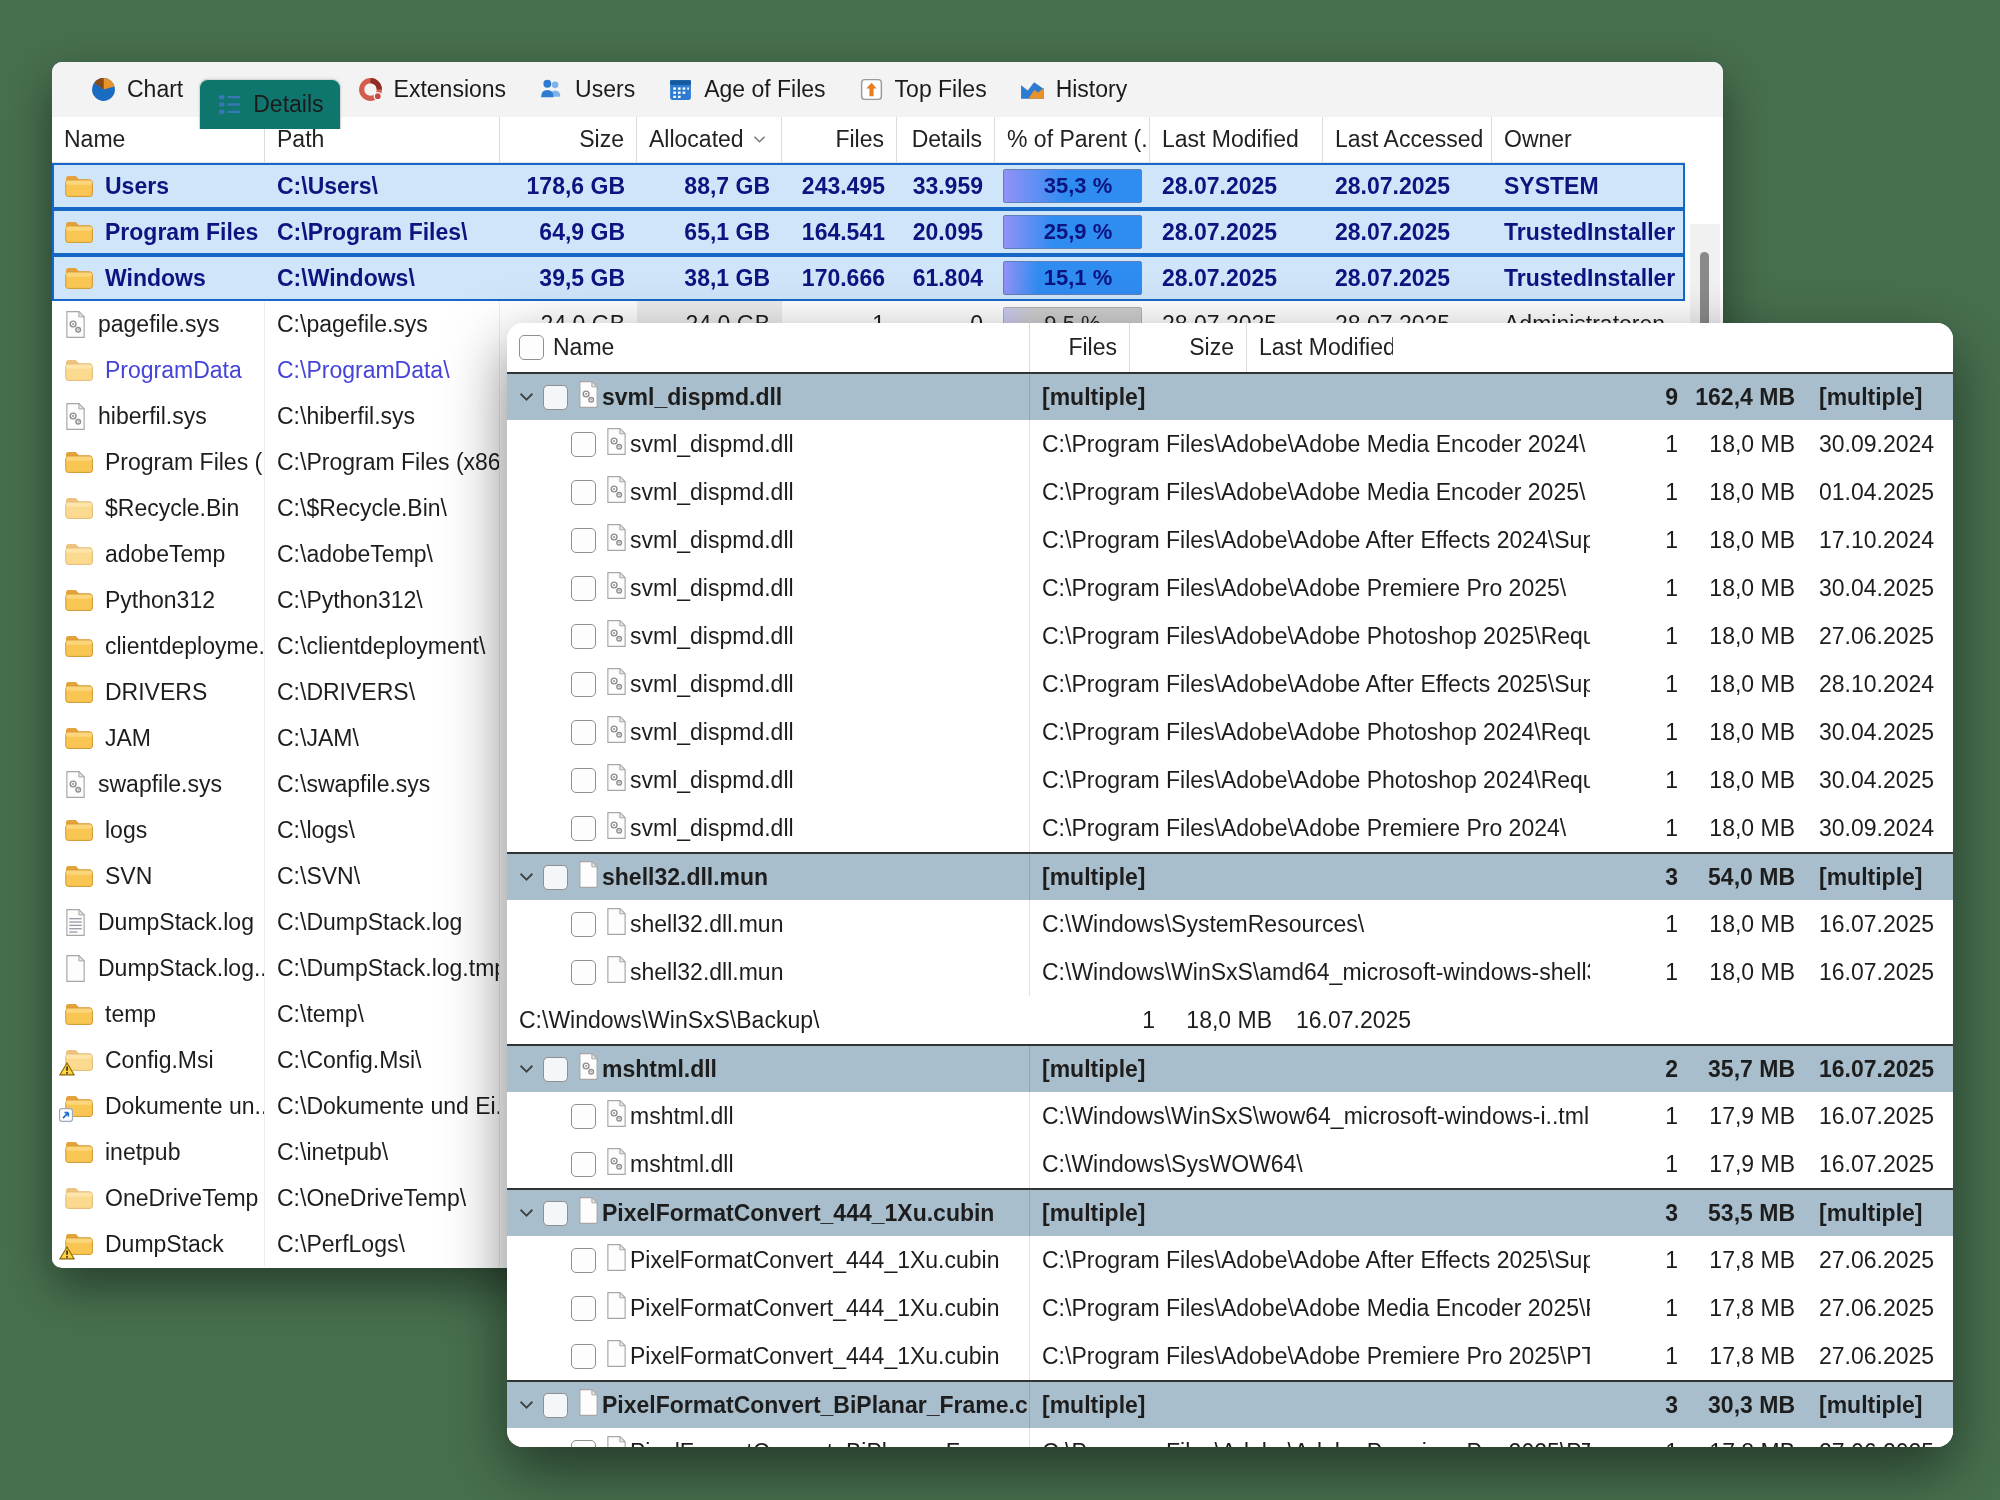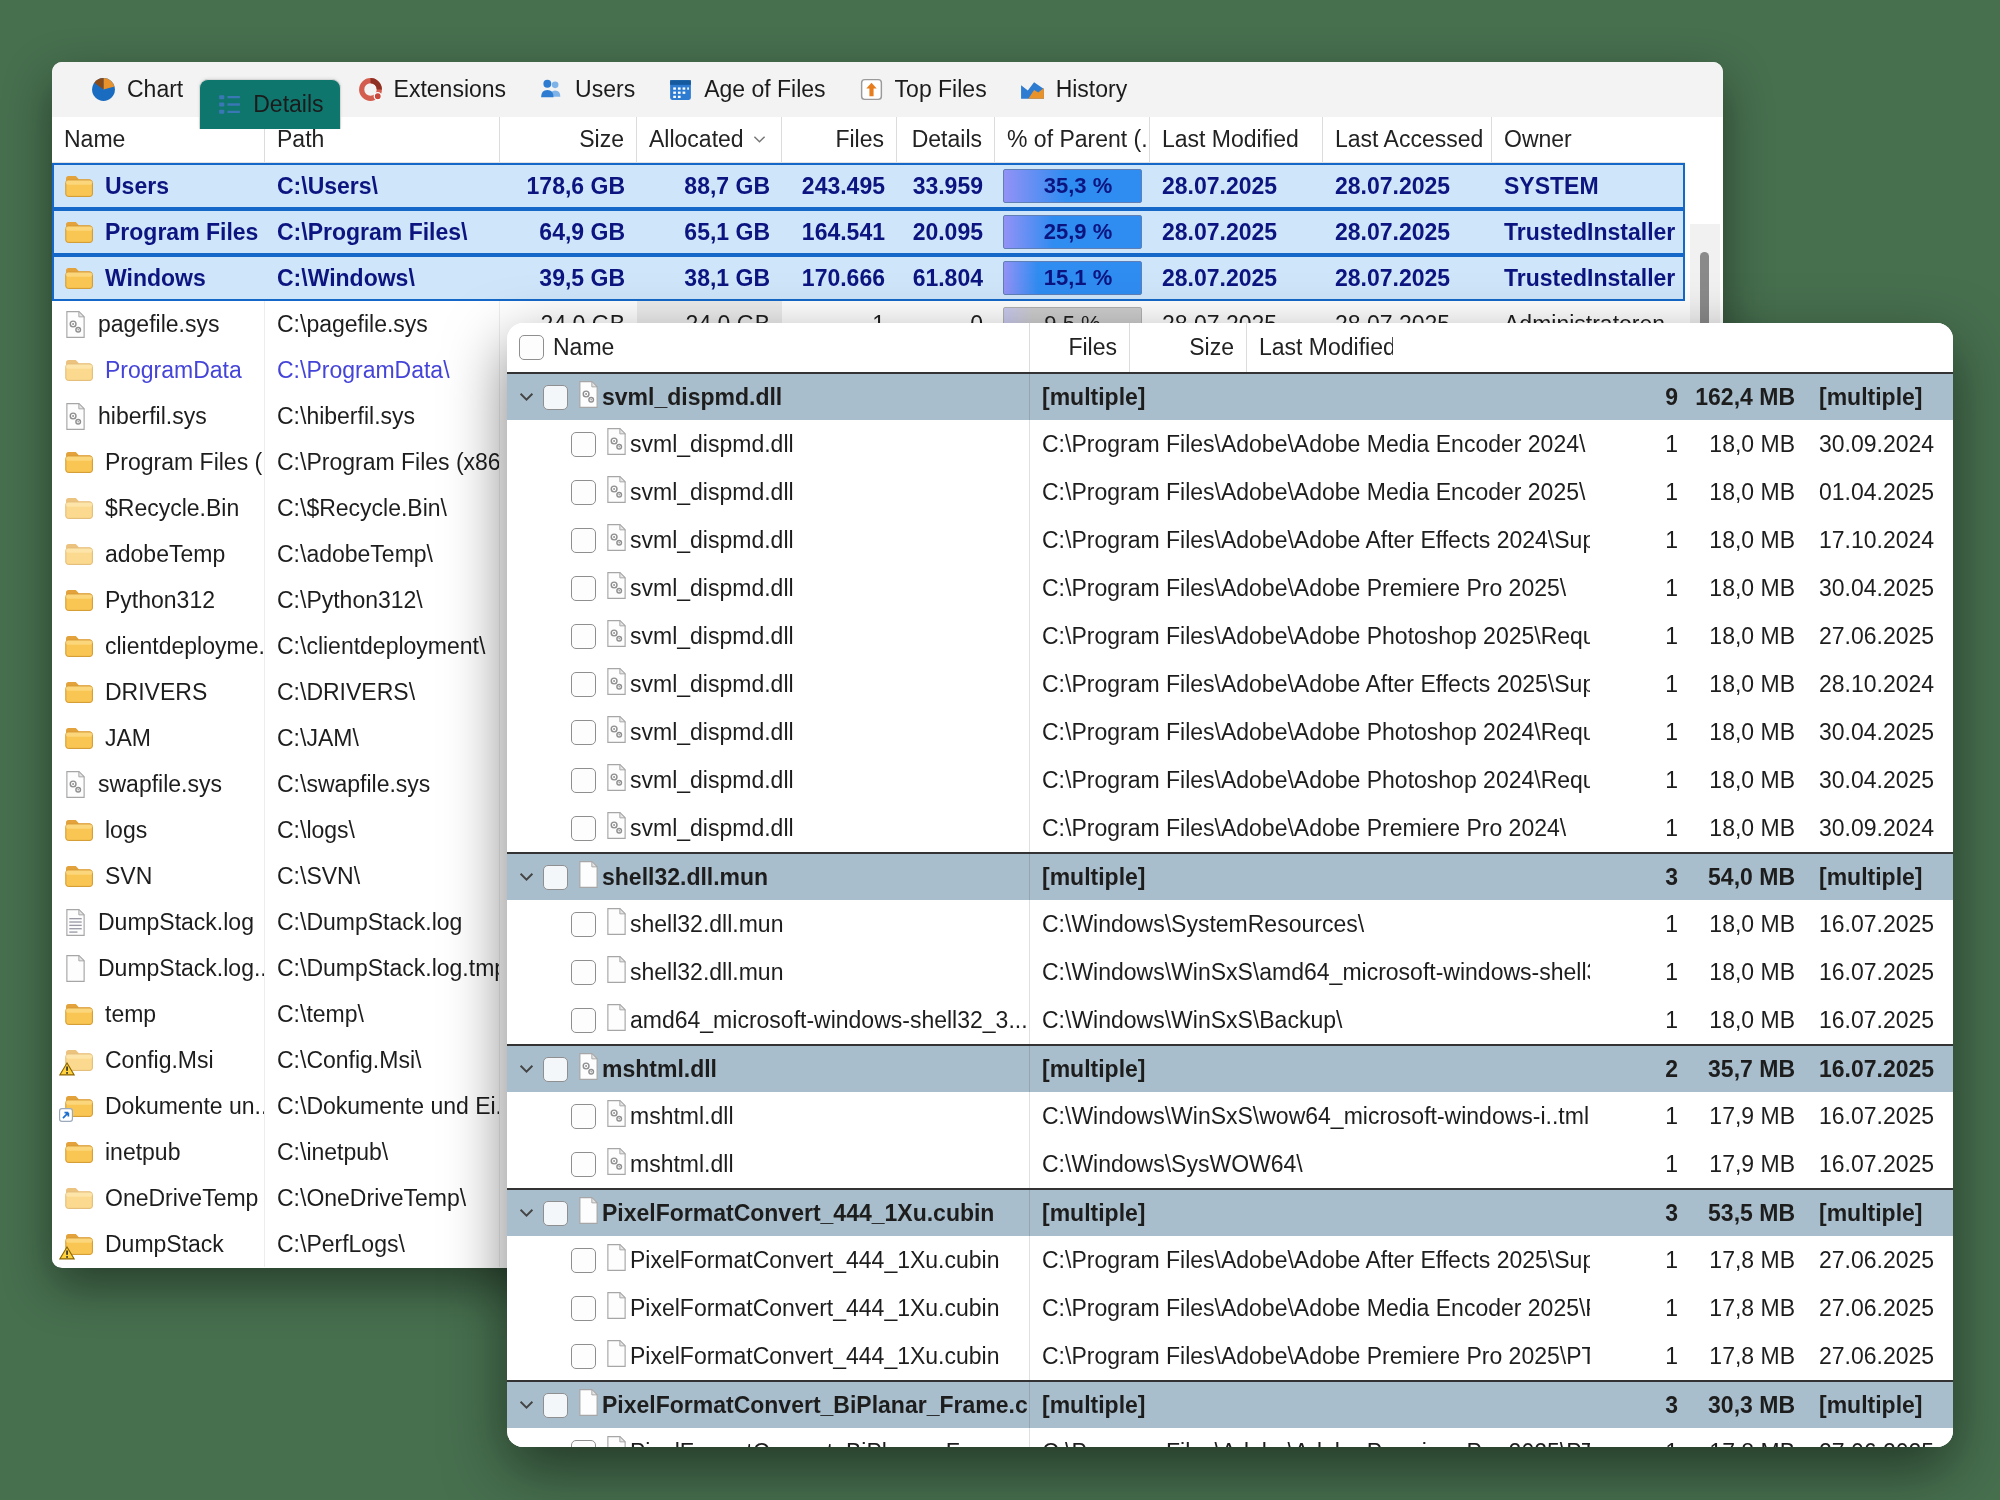--- a/index.html
+++ b/index.html
@@ -1095,30 +1095,20 @@
               </svg></span>
             <span class="gap" style="width:2px"></span>
         <span>shell32.dll.mun</span>
           </div>
       <div class="cell fw-c1">C:\Windows\WinSxS\amd64_microsoft-windows-shell32...</div>
       <div class="cell r fw-c2">1</div>
       <div class="cell r fw-c3">18,0 MB</div>
       <div class="cell fw-c4">16.07.2025</div>
     </div>
         <div class="frow">
-      <div class="cell fname fw-c0 fitem-indent">
-            <span class="cb"></span>
-            <span class="gap"></span>
-            <span class="icon"><svg viewBox="0 0 24 30" width="23" height="29" style="opacity:1">
-    <path d="M3 1.5 H15.5 L21 7 V28.5 H3 Z" fill="#fdfdfd" stroke="#a6a6a6" stroke-width="1.2"></path>
-    <path d="M15.5 1.5 V7 H21 Z" fill="#e4e4e4" stroke="#a6a6a6" stroke-width="1"></path>
-              </svg></span>
-            <span class="gap" style="width:2px"></span>
-        <span>amd64_microsoft-windows-shell32_3...</span>
-          </div>
       <div class="cell fw-c1">C:\Windows\WinSxS\Backup\</div>
       <div class="cell r fw-c2">1</div>
       <div class="cell r fw-c3">18,0 MB</div>
       <div class="cell fw-c4">16.07.2025</div>
     </div>
         <div class="grow">
     <div class="cell fname fw-c0">
             <span class="chev">
   <svg viewBox="0 0 14 9" width="15" height="10">
                 <path d="M1.5 1.5 L7 7 L12.5 1.5" fill="none" stroke="#444" stroke-width="1.8"></path>

